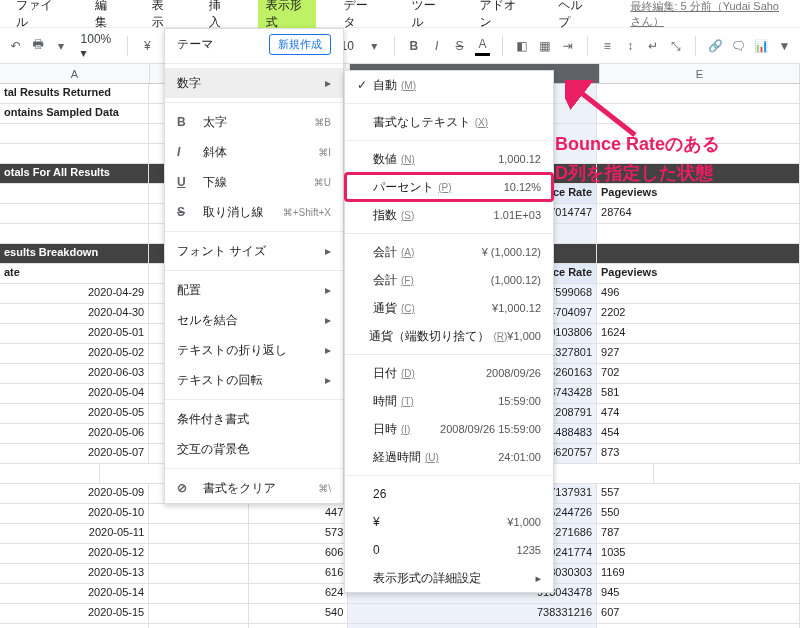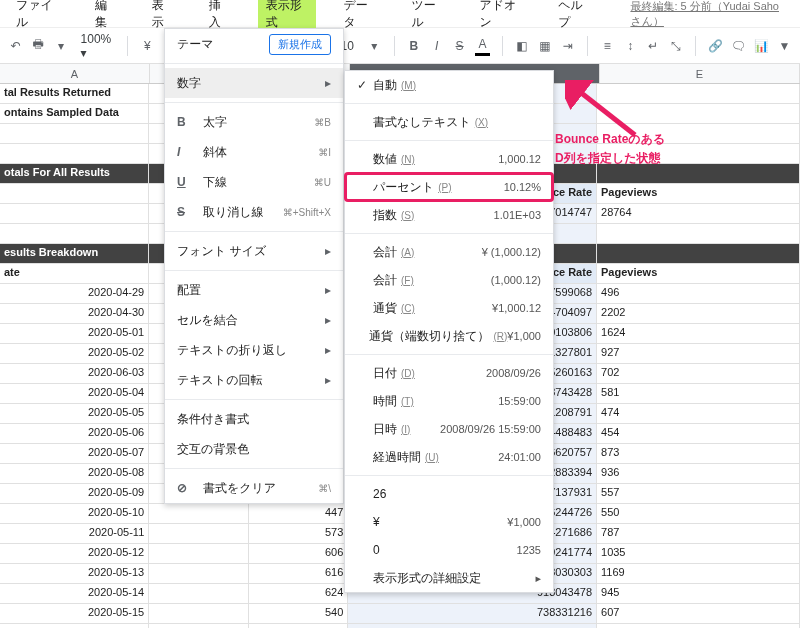--- a/index.html
+++ b/index.html
@@ -56,21 +56,21 @@
   .dd2-row .check { width: 16px; color: #333; }
   .dd2-row .lbl { flex: 0 0 auto; }
   .dd2-row .hint { text-decoration: underline; font-size: 10px; color: #888; margin-left: 4px; }
   .dd2-row .sample { margin-left: auto; font-size: 11px; color: #555; }
   .dd2-row.boxed { outline: 3px solid #e91e63; outline-offset: -2px; border-radius: 3px; }
   .dd2-sep { height: 1px; background: #e8eaed; margin: 4px 0; }
   
   
   .annotation { position: absolute; top: 130px; left: 555px; z-index: 70; pointer-events: none; }
   .annotation .arrow-svg { position: absolute; top: -50px; left: 10px; }
-  .annotation .txt { color: #e91e63; font-weight: bold; font-size: 12px; line-height: 1.6; white-space: nowrap; }
+  .annotation .txt { color: #e91e63; font-weight: bold; font-size: 18px; line-height: 1.6; white-space: nowrap; }
 </style>
 </head>
 <body>
 
 <div class="menubar">
   <span class="menu-item">ファイル</span>
   <span class="menu-item">編集</span>
   <span class="menu-item">表示</span>
   <span class="menu-item">挿入</span>
   <span class="menu-item active">表示形式</span>
@@ -254,21 +254,20 @@
         <div class="cell e">454</div>
       </div>
       <div class="row ">
         <div class="cell a date">2020-05-07</div>
         <div class="cell b"></div>
         <div class="cell c"></div>
         <div class="cell d">446620757</div>
         <div class="cell e">873</div>
       </div>
       <div class="row ">
-        <div class="cell a date">2020-05-08</div>
         <div class="cell b"></div>
         <div class="cell c"></div>
         <div class="cell d">252883394</div>
         <div class="cell e">936</div>
       </div>
       <div class="row ">
         <div class="cell a date">2020-05-09</div>
         <div class="cell b"></div>
         <div class="cell c"></div>
         <div class="cell d">597137931</div>

